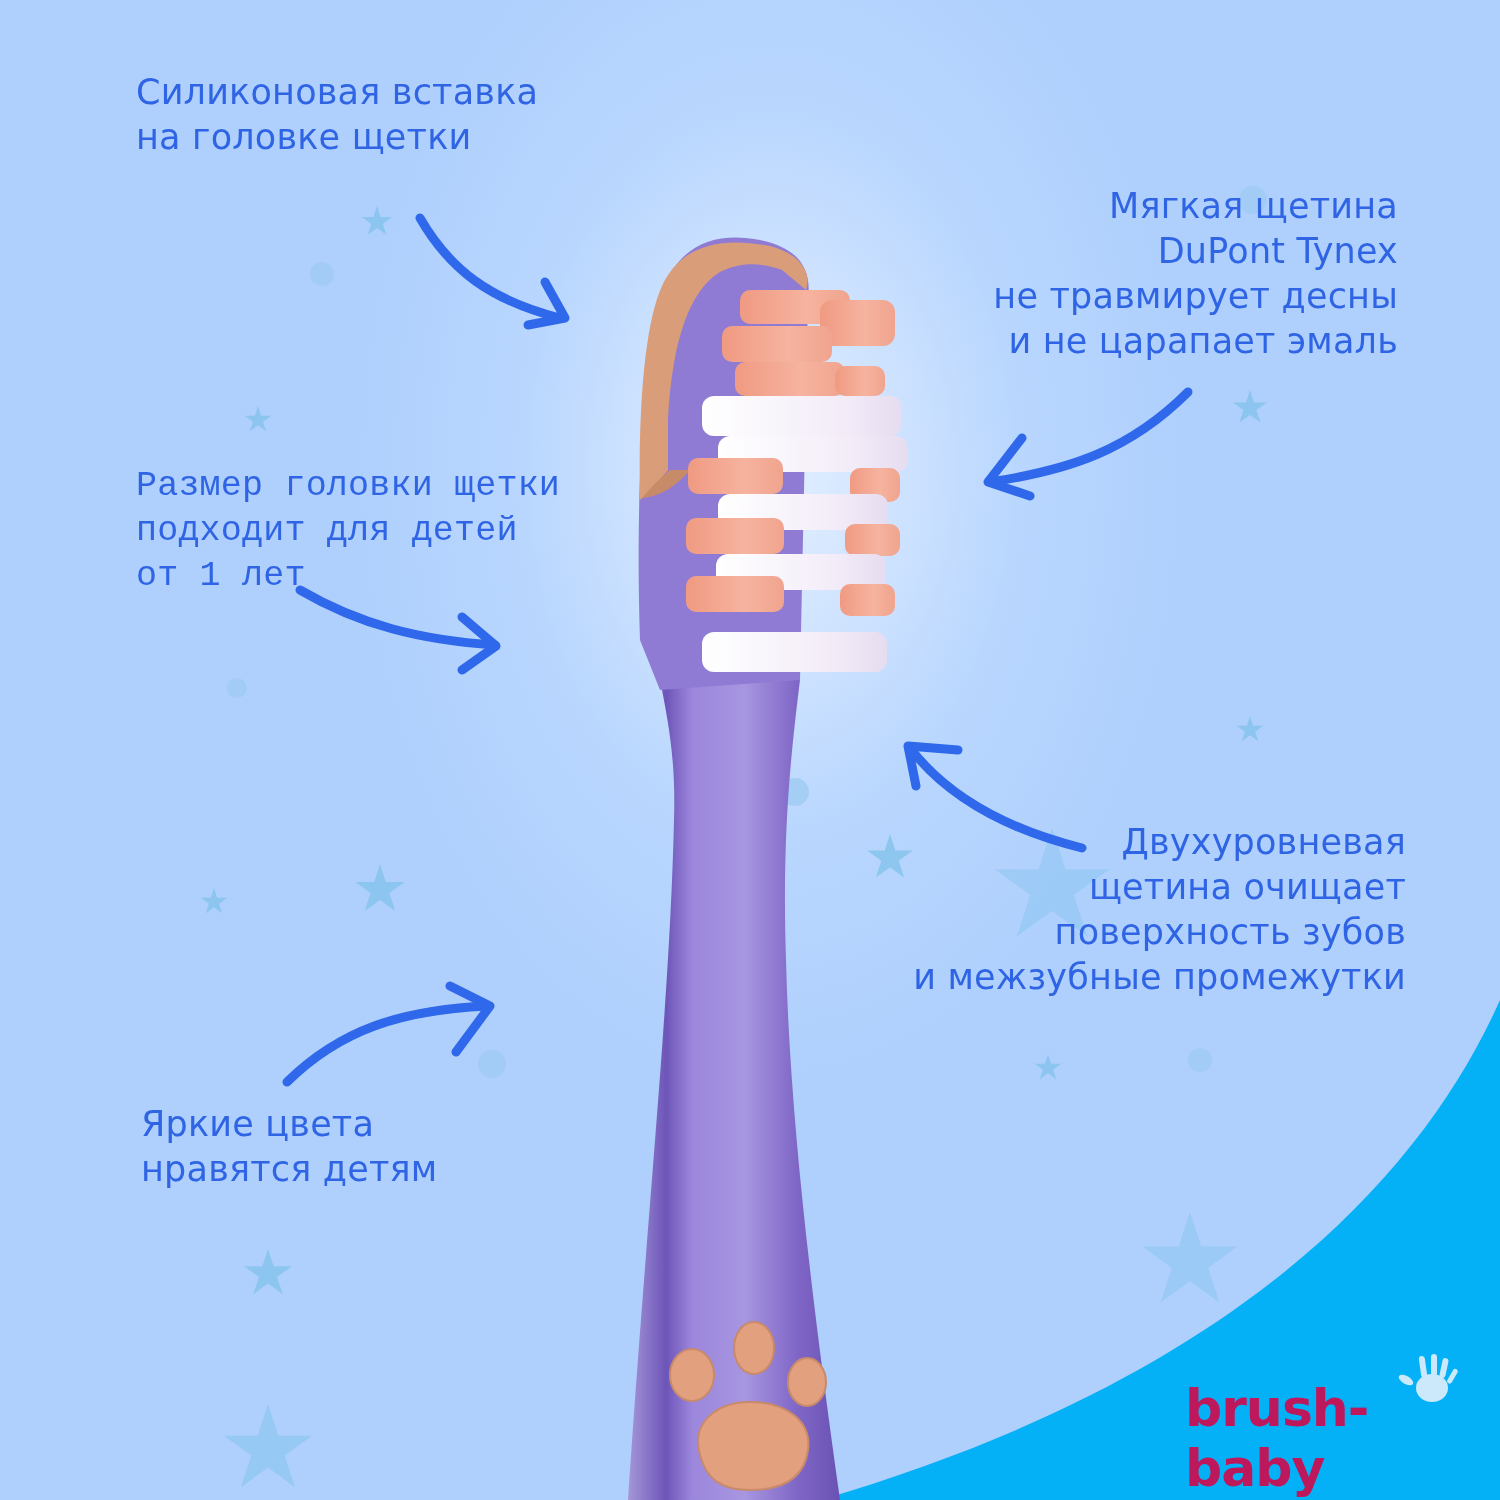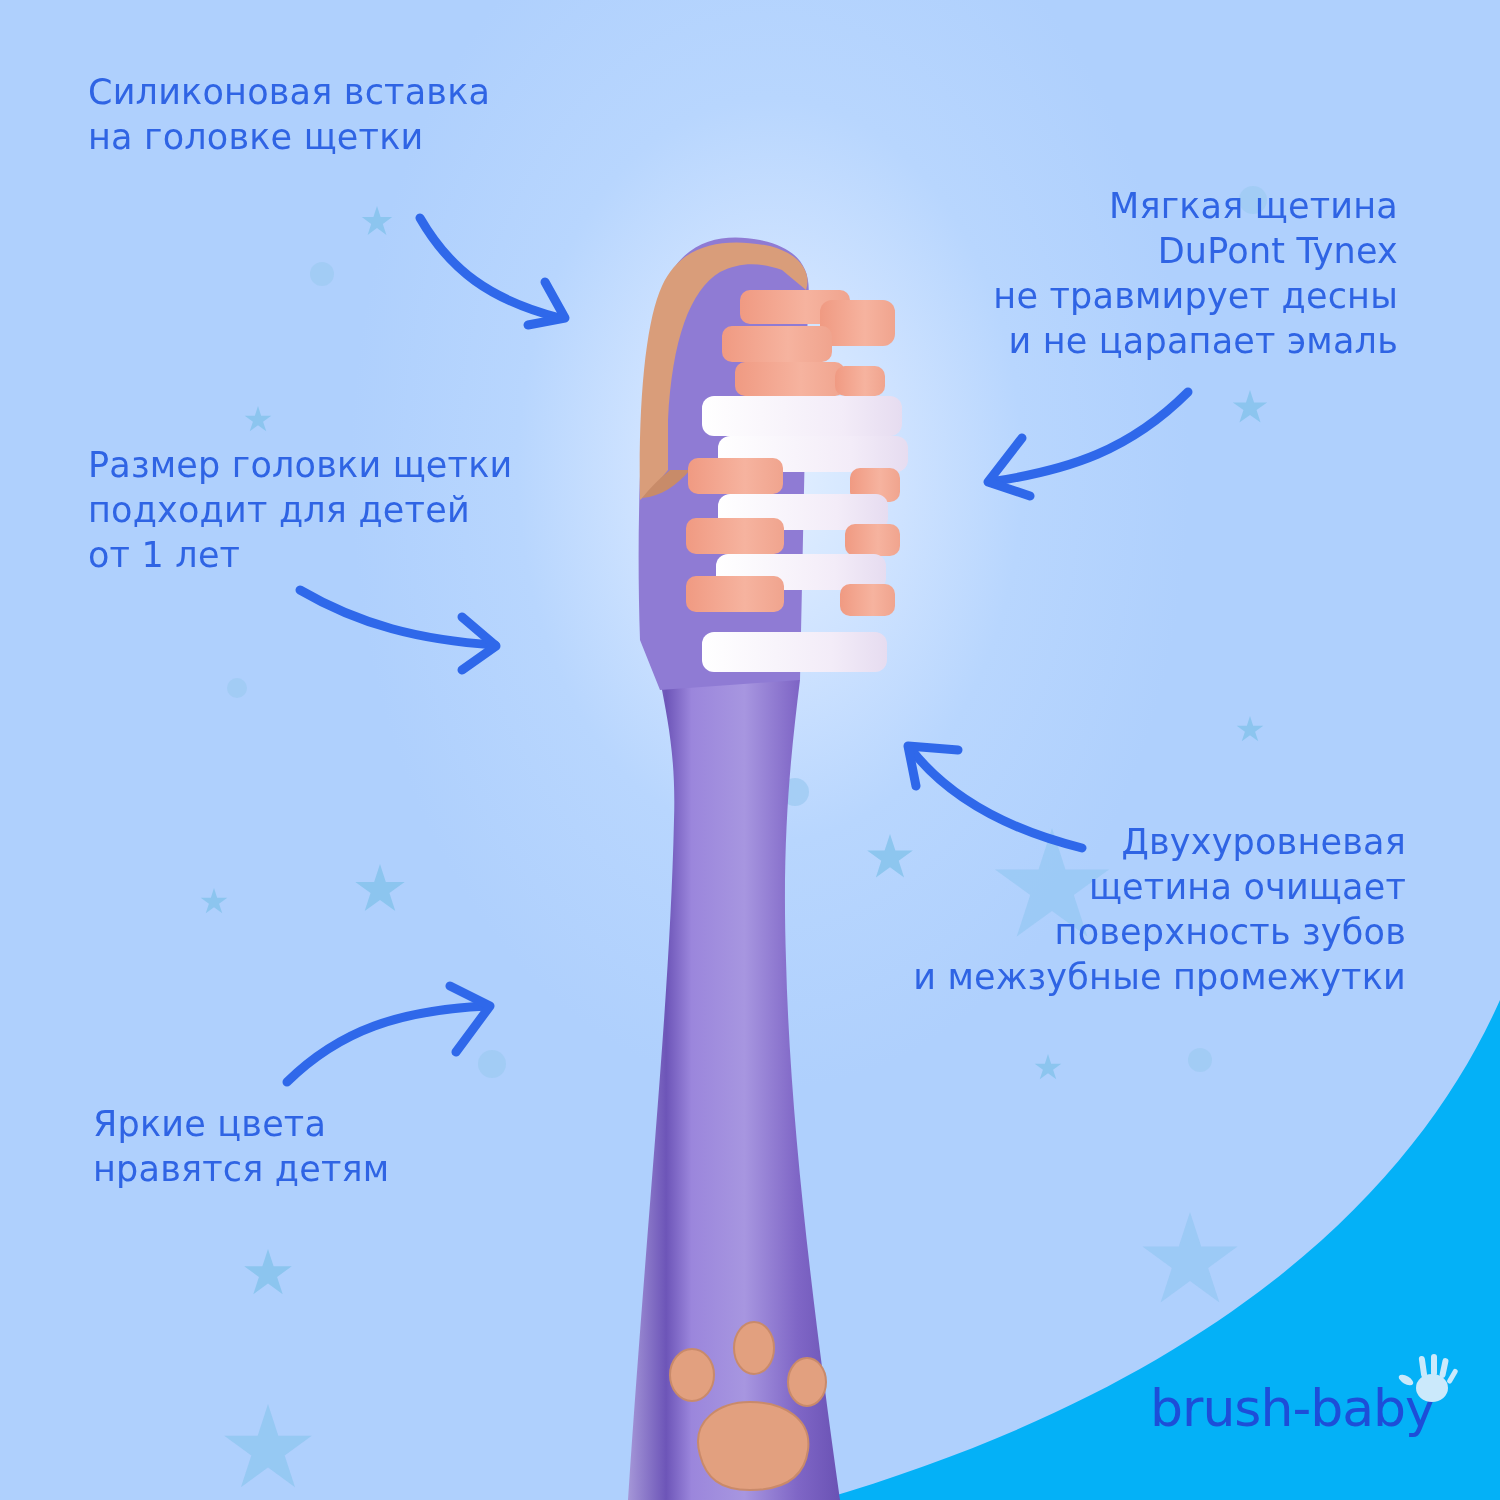--- a/index.html
+++ b/index.html
@@ -17,32 +17,33 @@
       position: absolute; left: 0; top: 0; width: 1500px; height: 1500px;
     }
     .decor { position: absolute; left: 0; top: 0; width: 1500px; height: 1500px; }
     .callout {
       position: absolute;
       color: #2f64e4;
       font-size: 35px;
       line-height: 45px;
       letter-spacing: 0.2px;
       white-space: nowrap;
+      margin-left: 48px;
     }
     .callout .line { display: block; }
     .right { text-align: right; }
     .brush { position: absolute; left: 0; top: 0; width: 1500px; height: 1500px; }
     .logo {
       position: absolute;
-      left: 1150px; top: 1378px;
+      left: 1185px; top: 1378px;
       font-family: "DejaVu Sans", sans-serif;
       font-size: 52px;
-      font-weight: 400;
+      font-weight: 700;
       letter-spacing: -1px;
-      color: #1d4ed8;
+      color: #be185d;
     }
     .logo-hand {
       position: absolute; left: 1398px; top: 1352px; width: 70px; height: 60px;
     }
   </style>
 </head>
 <body>
 
 <div class="bg-glow"></div>
 
@@ -164,21 +165,21 @@
   <span class="line">на головке щетки</span>
 </div>
 
 <div class="callout right" style="right:102px; top:184px;">
   <span class="line">Мягкая щетина</span>
   <span class="line">DuPont Tynex</span>
   <span class="line">не травмирует десны</span>
   <span class="line">и не царапает эмаль</span>
 </div>
 
-<div class="callout" style="left:88px; top:443px;">
+<div class="callout" style="left:88px; top:464px;font-family:Liberation Mono, monospace;">
   <span class="line">Размер головки щетки</span>
   <span class="line">подходит для детей</span>
   <span class="line">от 1 лет</span>
 </div>
 
 <div class="callout right" style="right:94px; top:820px;">
   <span class="line">Двухуровневая</span>
   <span class="line">щетина очищает</span>
   <span class="line">поверхность зубов</span>
   <span class="line">и межзубные промежутки</span>

